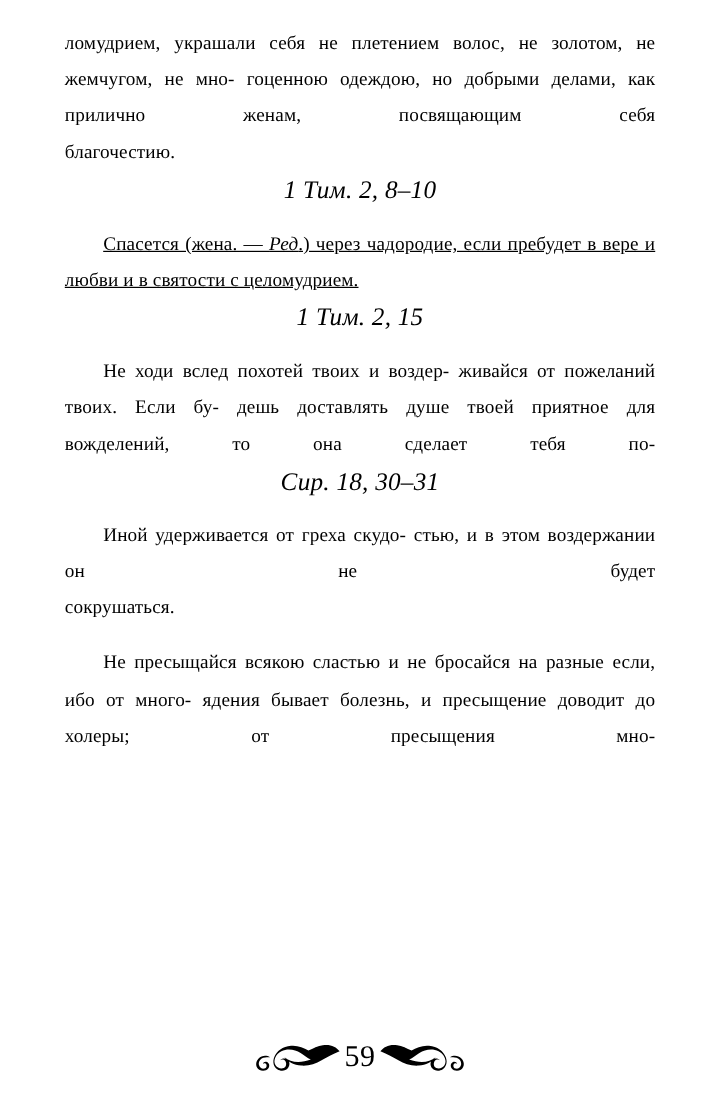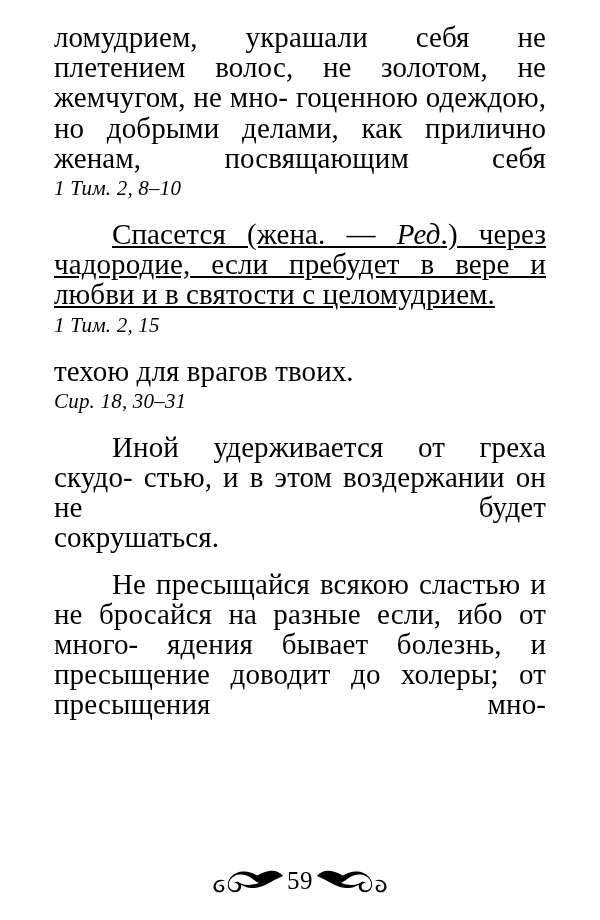--- a/index.html
+++ b/index.html
@@ -28,21 +28,21 @@
 
   .text-column {
     position: absolute;
     left: 54px;
     top: 22px;
     width: 492px;
   }
 
   
   .para {
-    font-size: 29px;
+    font-size: 16px;
     line-height: 30.2px;
     text-align: justify;
     text-justify: inter-word;
     margin: 0;
     hyphens: manual;
     -webkit-hyphens: manual;
     letter-spacing: 0.1px;
   }
   .para.indent {
     text-indent: 2.0em;
@@ -67,21 +67,21 @@
 
   .ed-note {
     font-style: italic;
   }
 
   
   .citation {
     font-size: 21px;
     line-height: 30px;
     font-style: italic;
-    text-align: left;
+    text-align: center;
     margin: 0;
     letter-spacing: 0.2px;
   }
 
   
   .footer {
     position: absolute;
     left: 0;
     bottom: 24px;
     width: 600px;
@@ -108,34 +108,35 @@
 </style>
 </head>
 <body>
 
 <div class="page">
 
   <div class="text-column">
 
     <div class="block">
       <p class="para full-justify"><span>ломудрием, украшали себя не плетением</span> <span>волос, не золотом, не жемчугом, не мно-</span> <span>гоценною одеждою, но добрыми делами,</span> <span>как прилично женам, посвящающим себя</span></p>
+      <p class="para"><span>благочестию.</span></p>
       <p class="citation">1 Тим. 2, 8–10</p>
     </div>
 
     <div class="block-gap"></div>
 
     <div class="block">
       <p class="para indent"><span>Спасется (жена. — </span><span class="ed-note">Ред</span><span>.) через чадородие, если пребудет в вере и любви и в святости с целомудрием.</span></p>
       <p class="citation">1 Тим. 2, 15</p>
     </div>
 
     <div class="block-gap"></div>
 
     <div class="block">
-      <p class="para"><span>техою для врагов твоих.</span></p>
+      <p class="para full-justify"><span style="padding-left:2.0em"></span><span>Не ходи вслед похотей твоих и воздер-</span> <span>живайся от пожеланий твоих. Если бу-</span> <span>дешь доставлять душе твоей приятное</span> <span>для вожделений, то она сделает тебя по-</span></p>
       <p class="citation">Сир. 18, 30–31</p>
     </div>
 
     <div class="block-gap"></div>
 
     <div class="block">
       <p class="para full-justify"><span style="padding-left:2.0em"></span><span>Иной удерживается от греха скудо-</span> <span>стью, и в этом воздержании он не будет</span></p>
       <p class="para"><span>сокрушаться.</span></p>
     </div>
 

